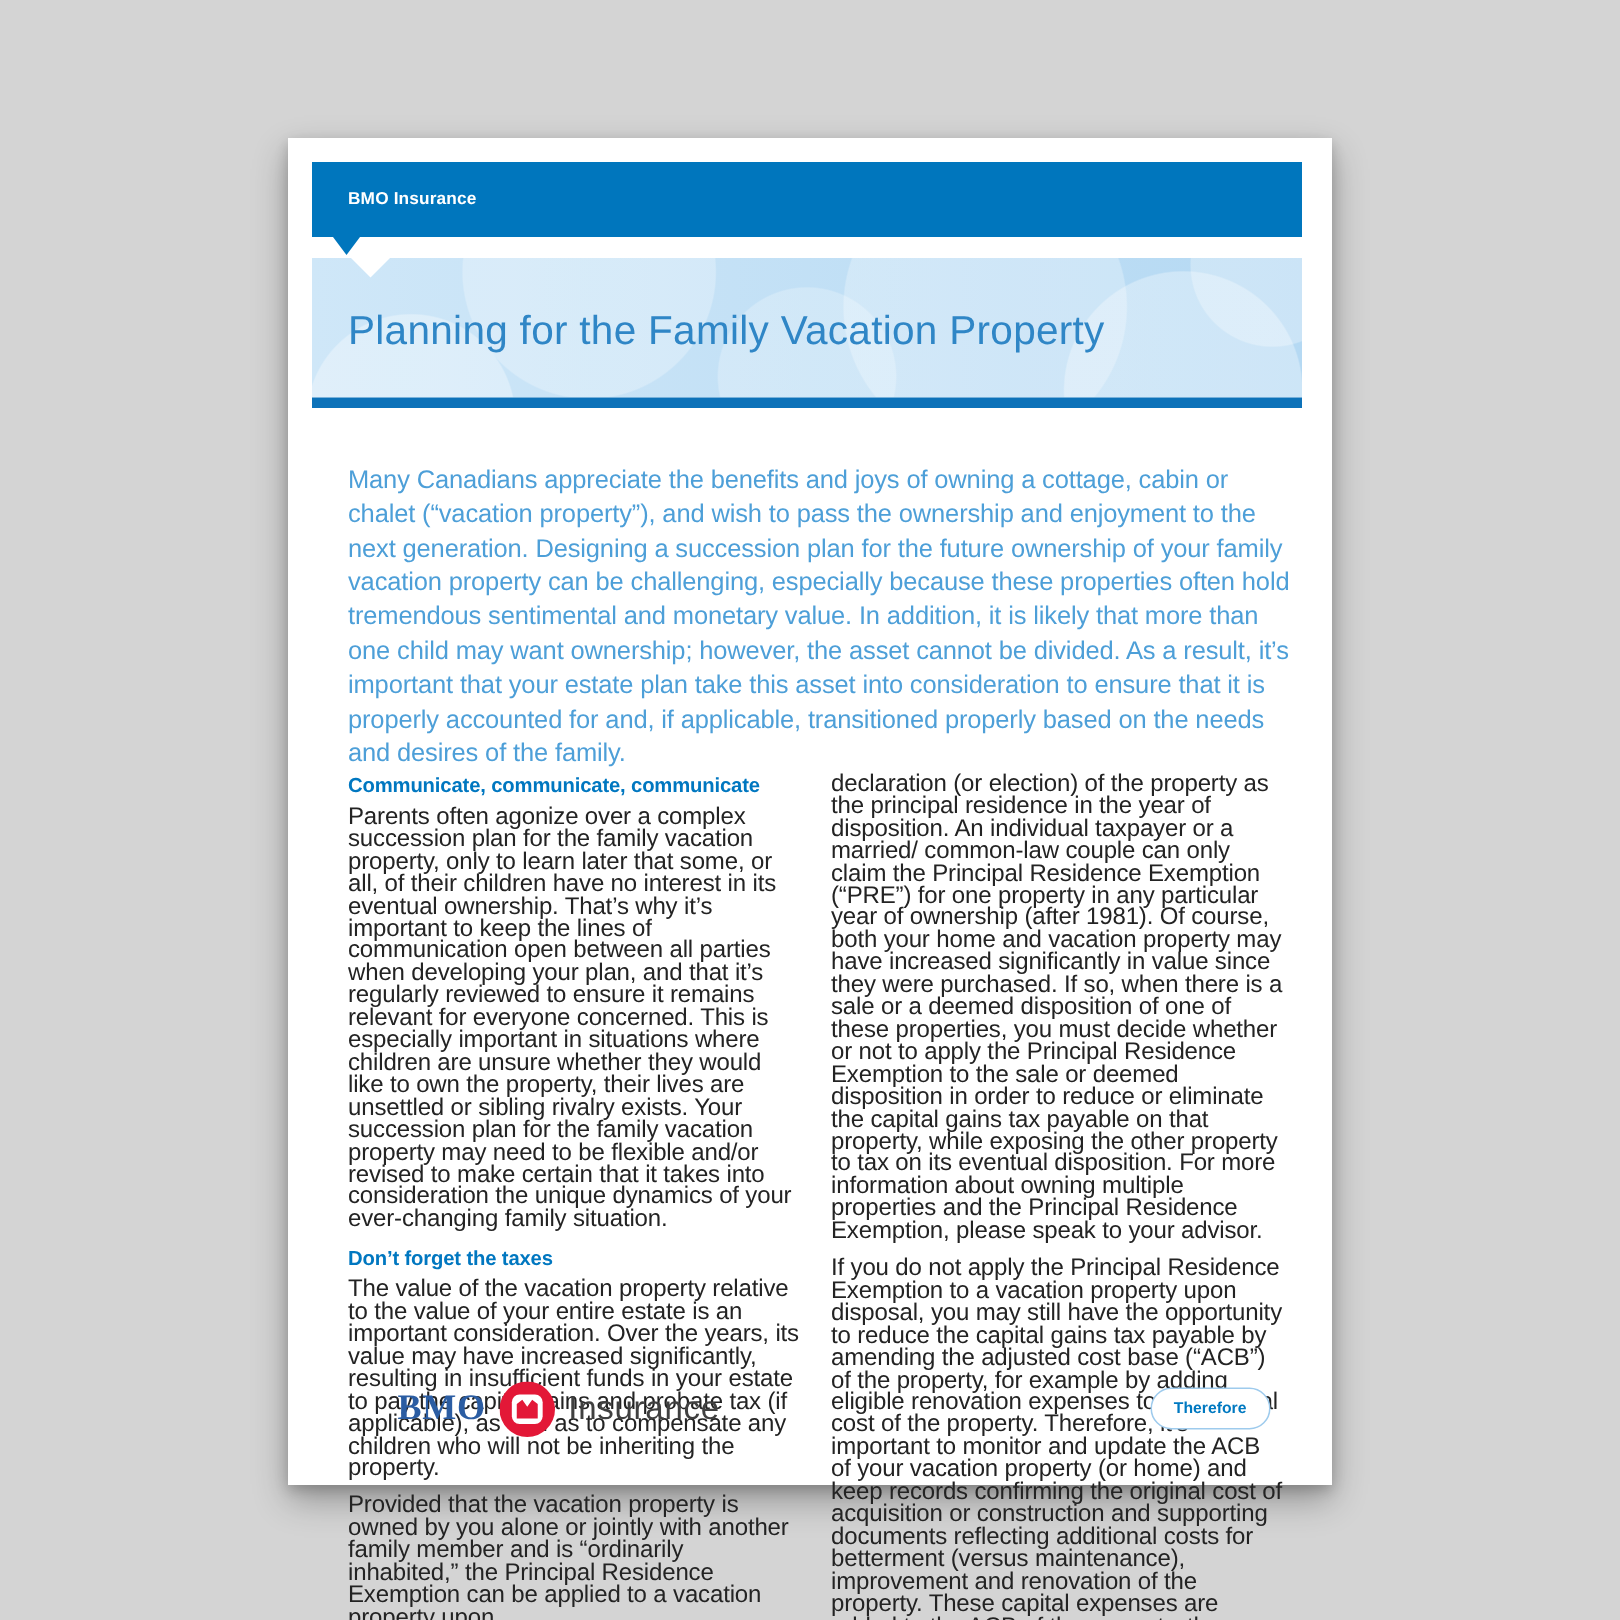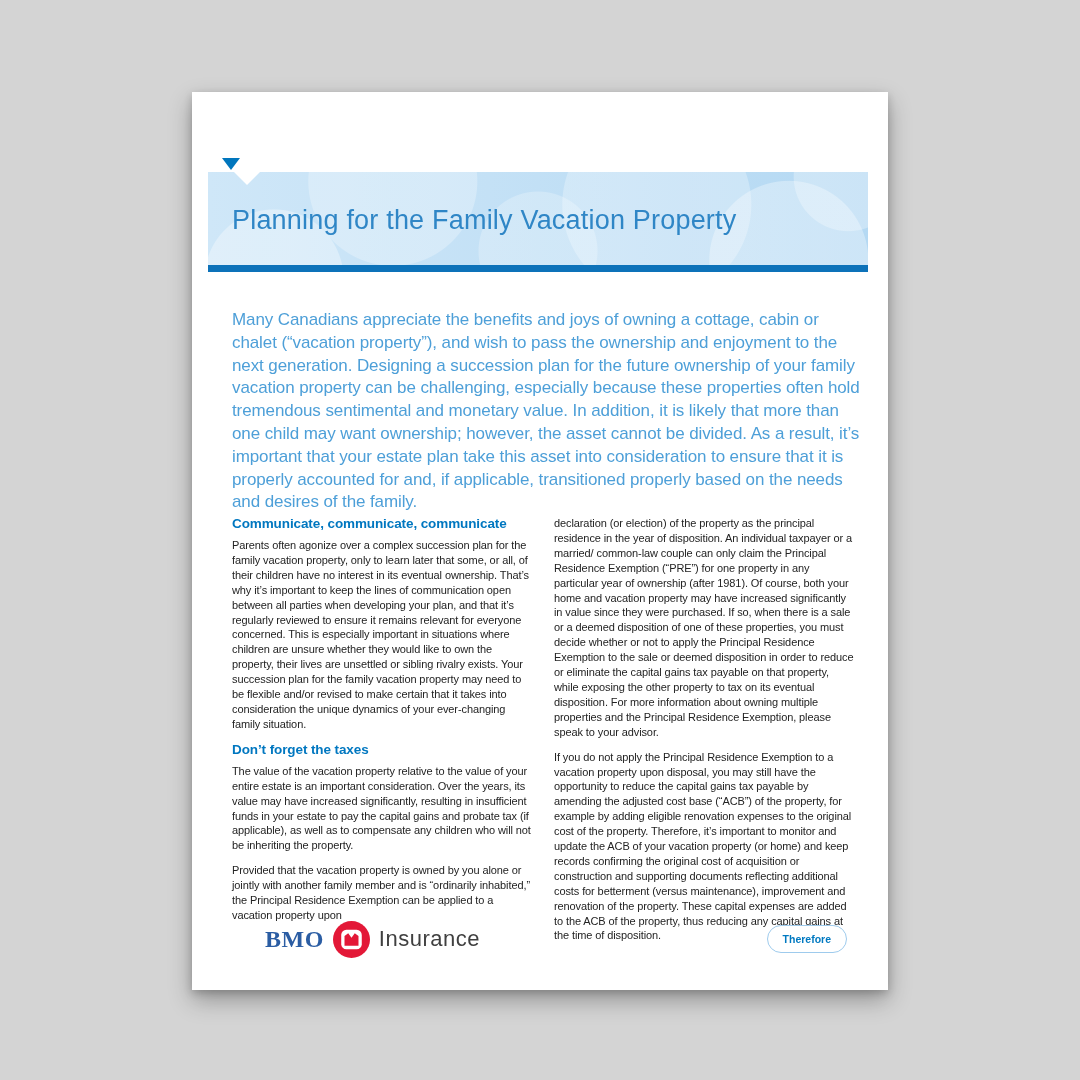--- a/index.html
+++ b/index.html
@@ -93,21 +93,21 @@
   .section-heading {
     color: #0077c0;
     font-size: 13.5px;
     font-weight: bold;
     margin-bottom: 7px;
     letter-spacing: -0.1px;
   }
   .section-heading.second { margin-top: 0; }
   .body-para {
     color: #232323;
-    font-size: 11px;
+    font-size: 16px;
     line-height: 14.9px;
     letter-spacing: -0.1px;
     margin-bottom: 10px;
   }
   .body-para:last-child { margin-bottom: 3px; }
   
   .footer {
     position: absolute;
     left: 40px; right: 41px; top: 824px;
     height: 46px;
@@ -140,20 +140,23 @@
     font-weight: bold;
     padding: 7px 15px;
     cursor: pointer;
   }
 </style>
 </head>
 <body>
 
 <div class="page">
 
+  <div class="brand-bar">
+    <span class="brand-bar-label">BMO Insurance</span>
+  </div>
   <div class="notch-dark"></div>
 
   <div class="banner">
     <div class="notch-white"></div>
     <div class="banner-title">Planning for the Family Vacation Property</div>
   </div>
 
   <p class="intro">Many Canadians appreciate the benefits and joys of owning a cottage, cabin or chalet (“vacation property”), and wish to pass the ownership and enjoyment to the next generation. Designing a succession plan for the future ownership of your family vacation property can be challenging, especially because these properties often hold tremendous sentimental and monetary value. In addition, it is likely that more than one child may want ownership; however, the asset cannot be divided. As a result, it’s important that your estate plan take this asset into consideration to ensure that it is properly accounted for and, if applicable, transitioned properly based on the needs and desires of the family.</p>
 
   <div class="columns">

